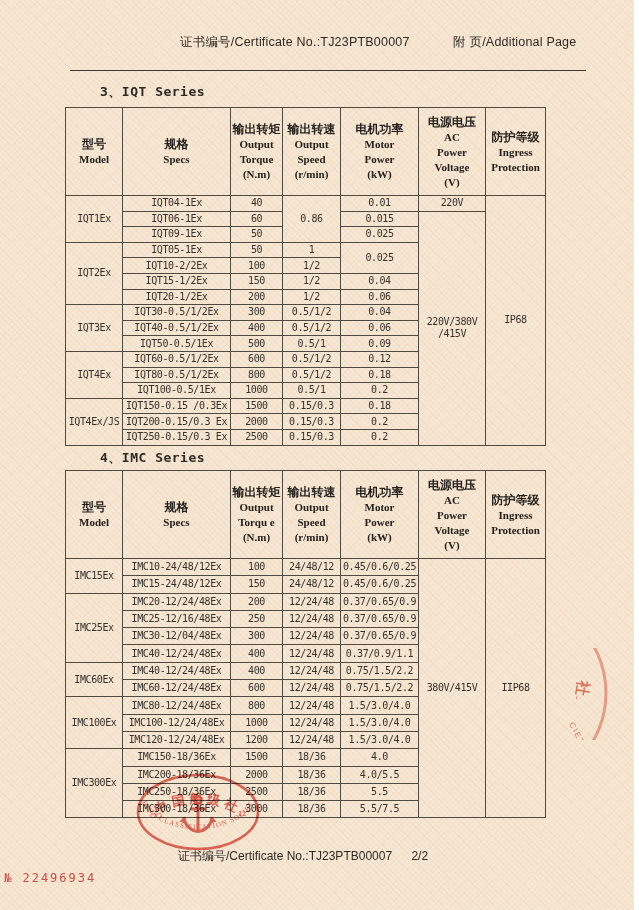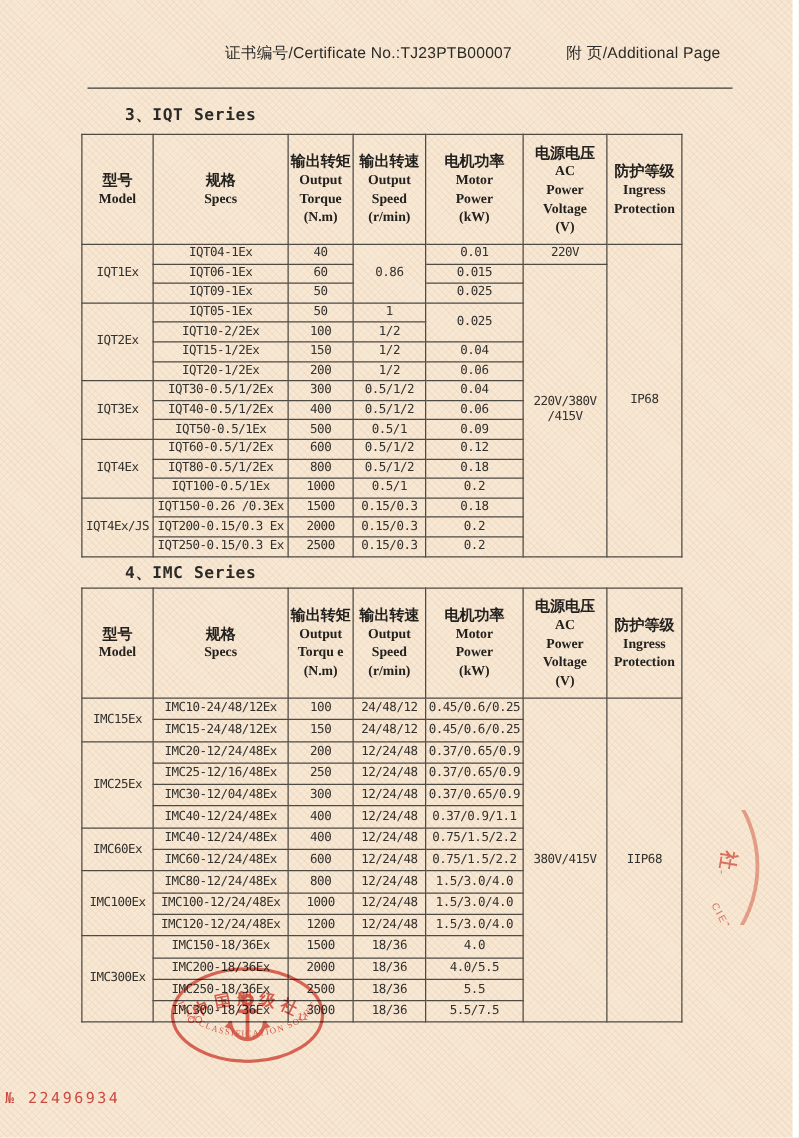--- a/index.html
+++ b/index.html
@@ -188,21 +188,21 @@
           <td>0.18</td>
         </tr>
         <tr>
           <td class="al">IQT100-0.5/1Ex</td>
           <td>1000</td>
           <td>0.5/1</td>
           <td>0.2</td>
         </tr>
         <tr>
           <td rowspan="3">IQT4Ex/JS</td>
-          <td class="al">IQT150-0.26 /0.3Ex</td>
+          <td class="al">IQT150-0.15 /0.3Ex</td>
           <td>1500</td>
           <td>0.15/0.3</td>
           <td>0.18</td>
         </tr>
         <tr>
           <td class="al">IQT200-0.15/0.3 Ex</td>
           <td>2000</td>
           <td>0.15/0.3</td>
           <td>0.2</td>
         </tr>
@@ -393,16 +393,20 @@
     </g>
   </svg>
 
   <svg class="stamp" id="stamp-partial" width="70" height="92" viewBox="0 0 70 92">
     <circle cx="-34" cy="45" r="95" fill="none" stroke="#e79b8d" stroke-width="3" opacity="0.8"></circle>
     <text x="34" y="32" font-size="15" font-weight="bold" fill="#dd6a5a" opacity="0.85" transform="rotate(100 34 32)" font-family="Liberation Sans, sans-serif">社</text>
     <text x="29" y="48" font-size="10" fill="#e08a7c" transform="rotate(90 29 48)" font-family="Liberation Sans, sans-serif">-</text>
     <text x="24" y="76" font-size="8" fill="#e08a7c" letter-spacing="1.5" transform="rotate(62 24 76)" font-family="Liberation Sans, sans-serif">CIETY</text>
   </svg>
 
+  <div class="footer">
+    <span>证书编号/Certificate No.:TJ23PTB00007</span>
+    <span class="pg2">2/2</span>
+  </div>
 
   <div class="serial">№ 22496934</div>
 
 </div>
 
 </body></html>

